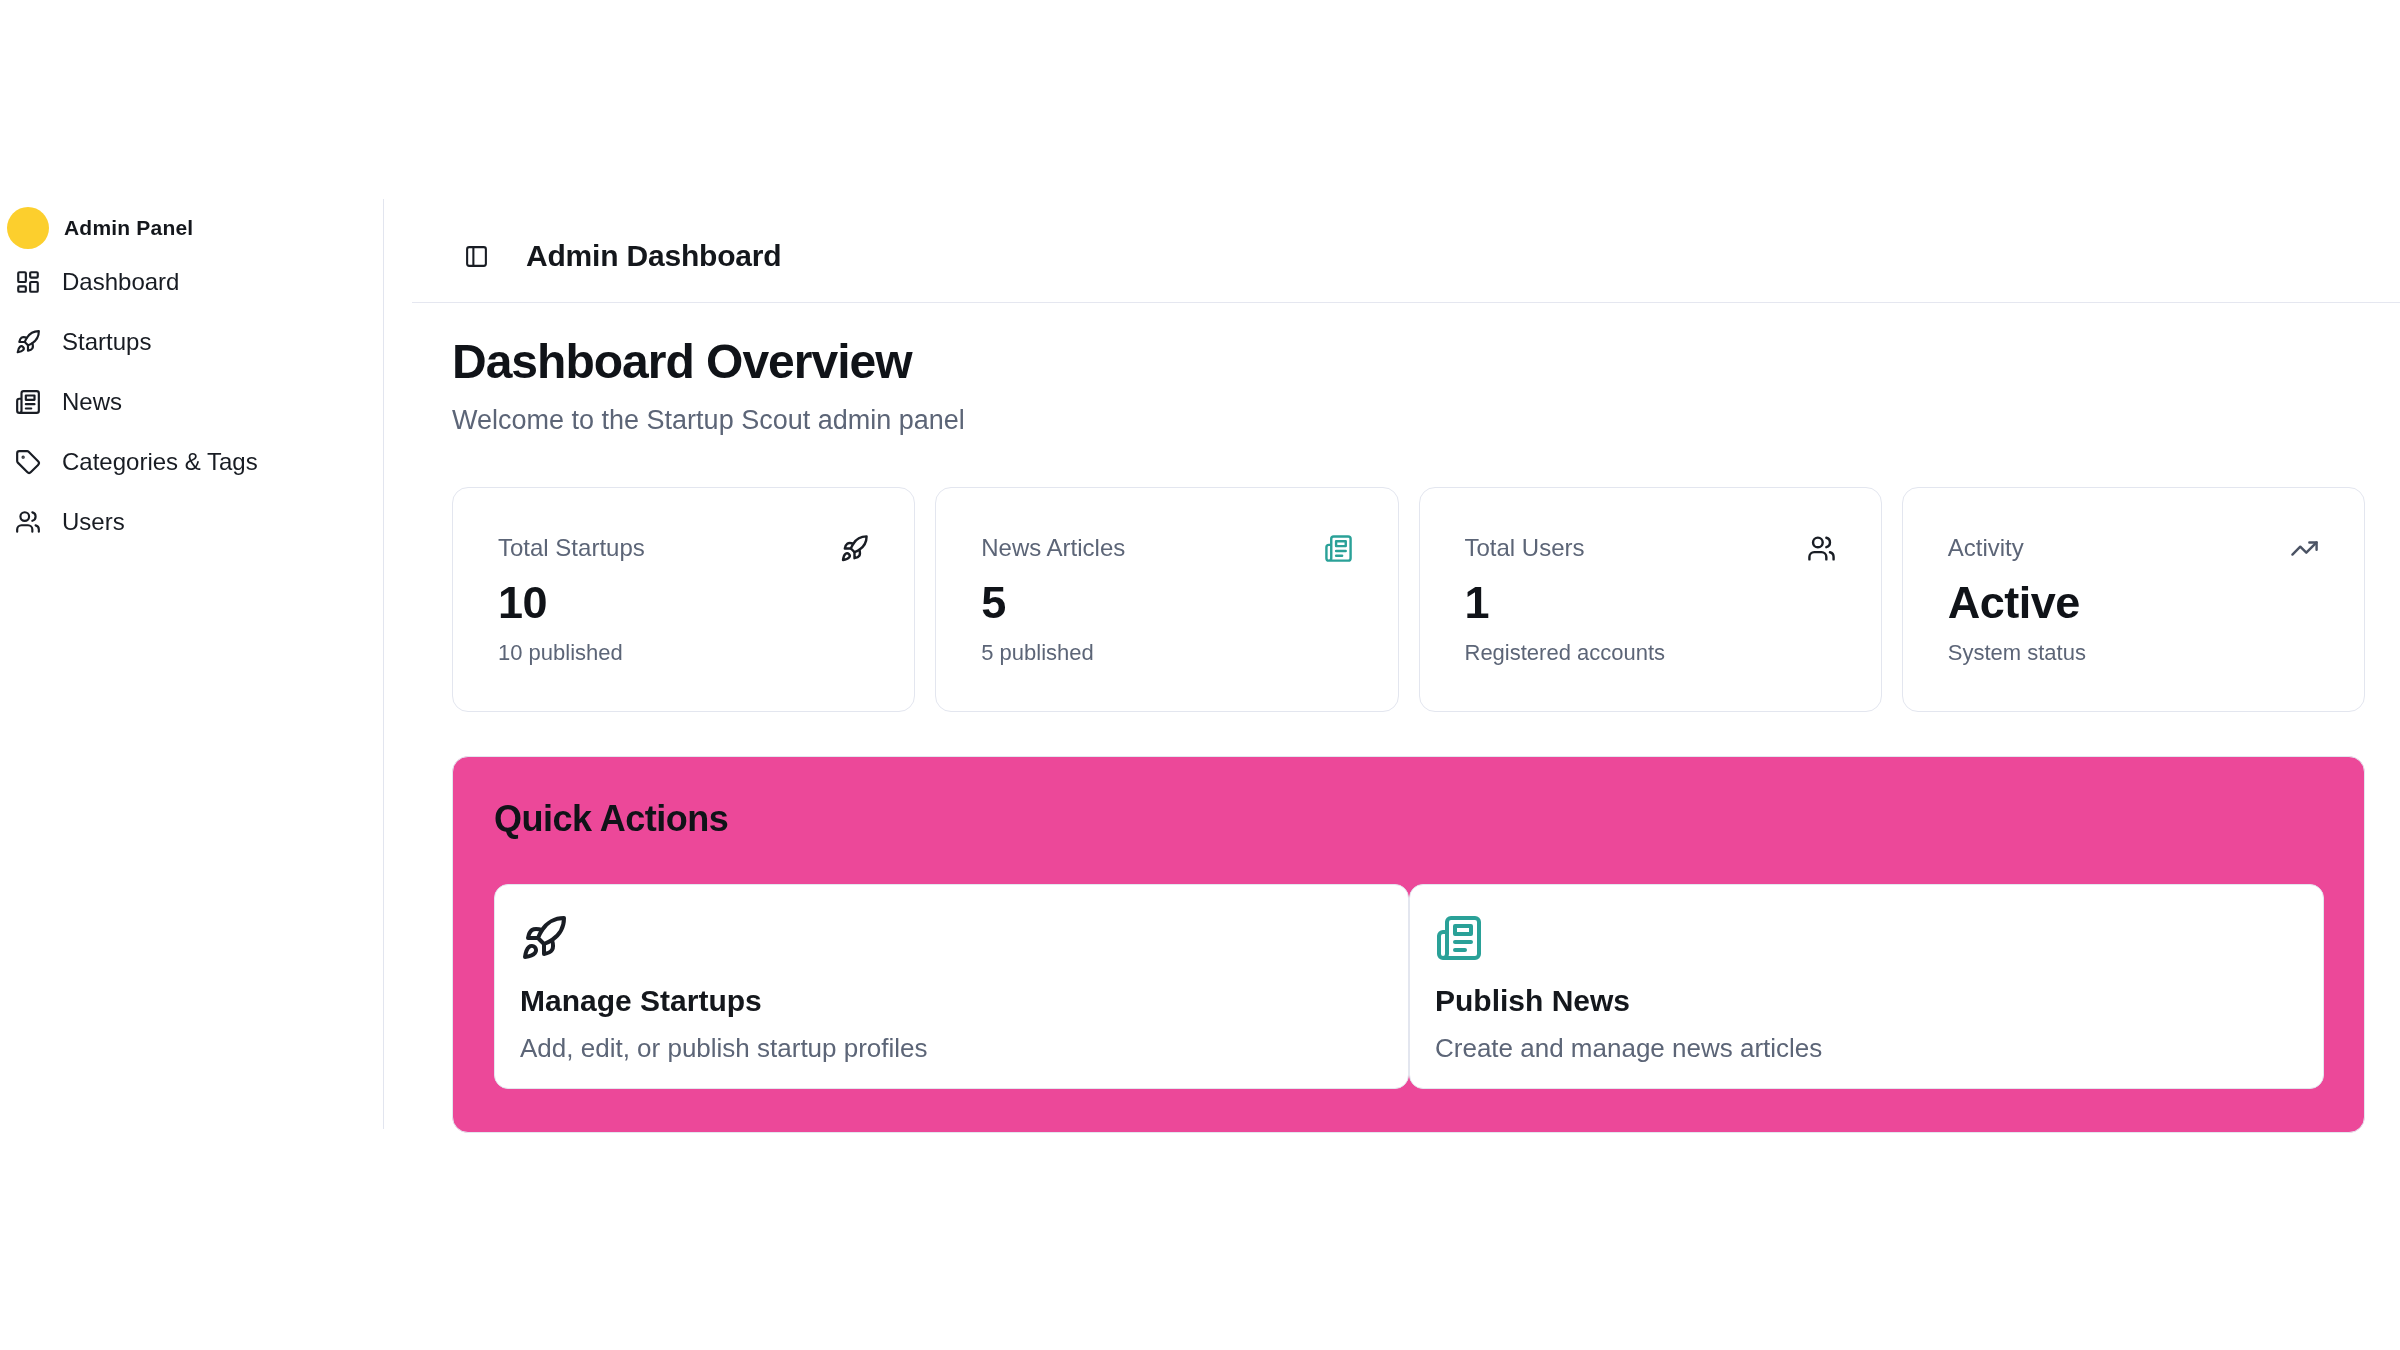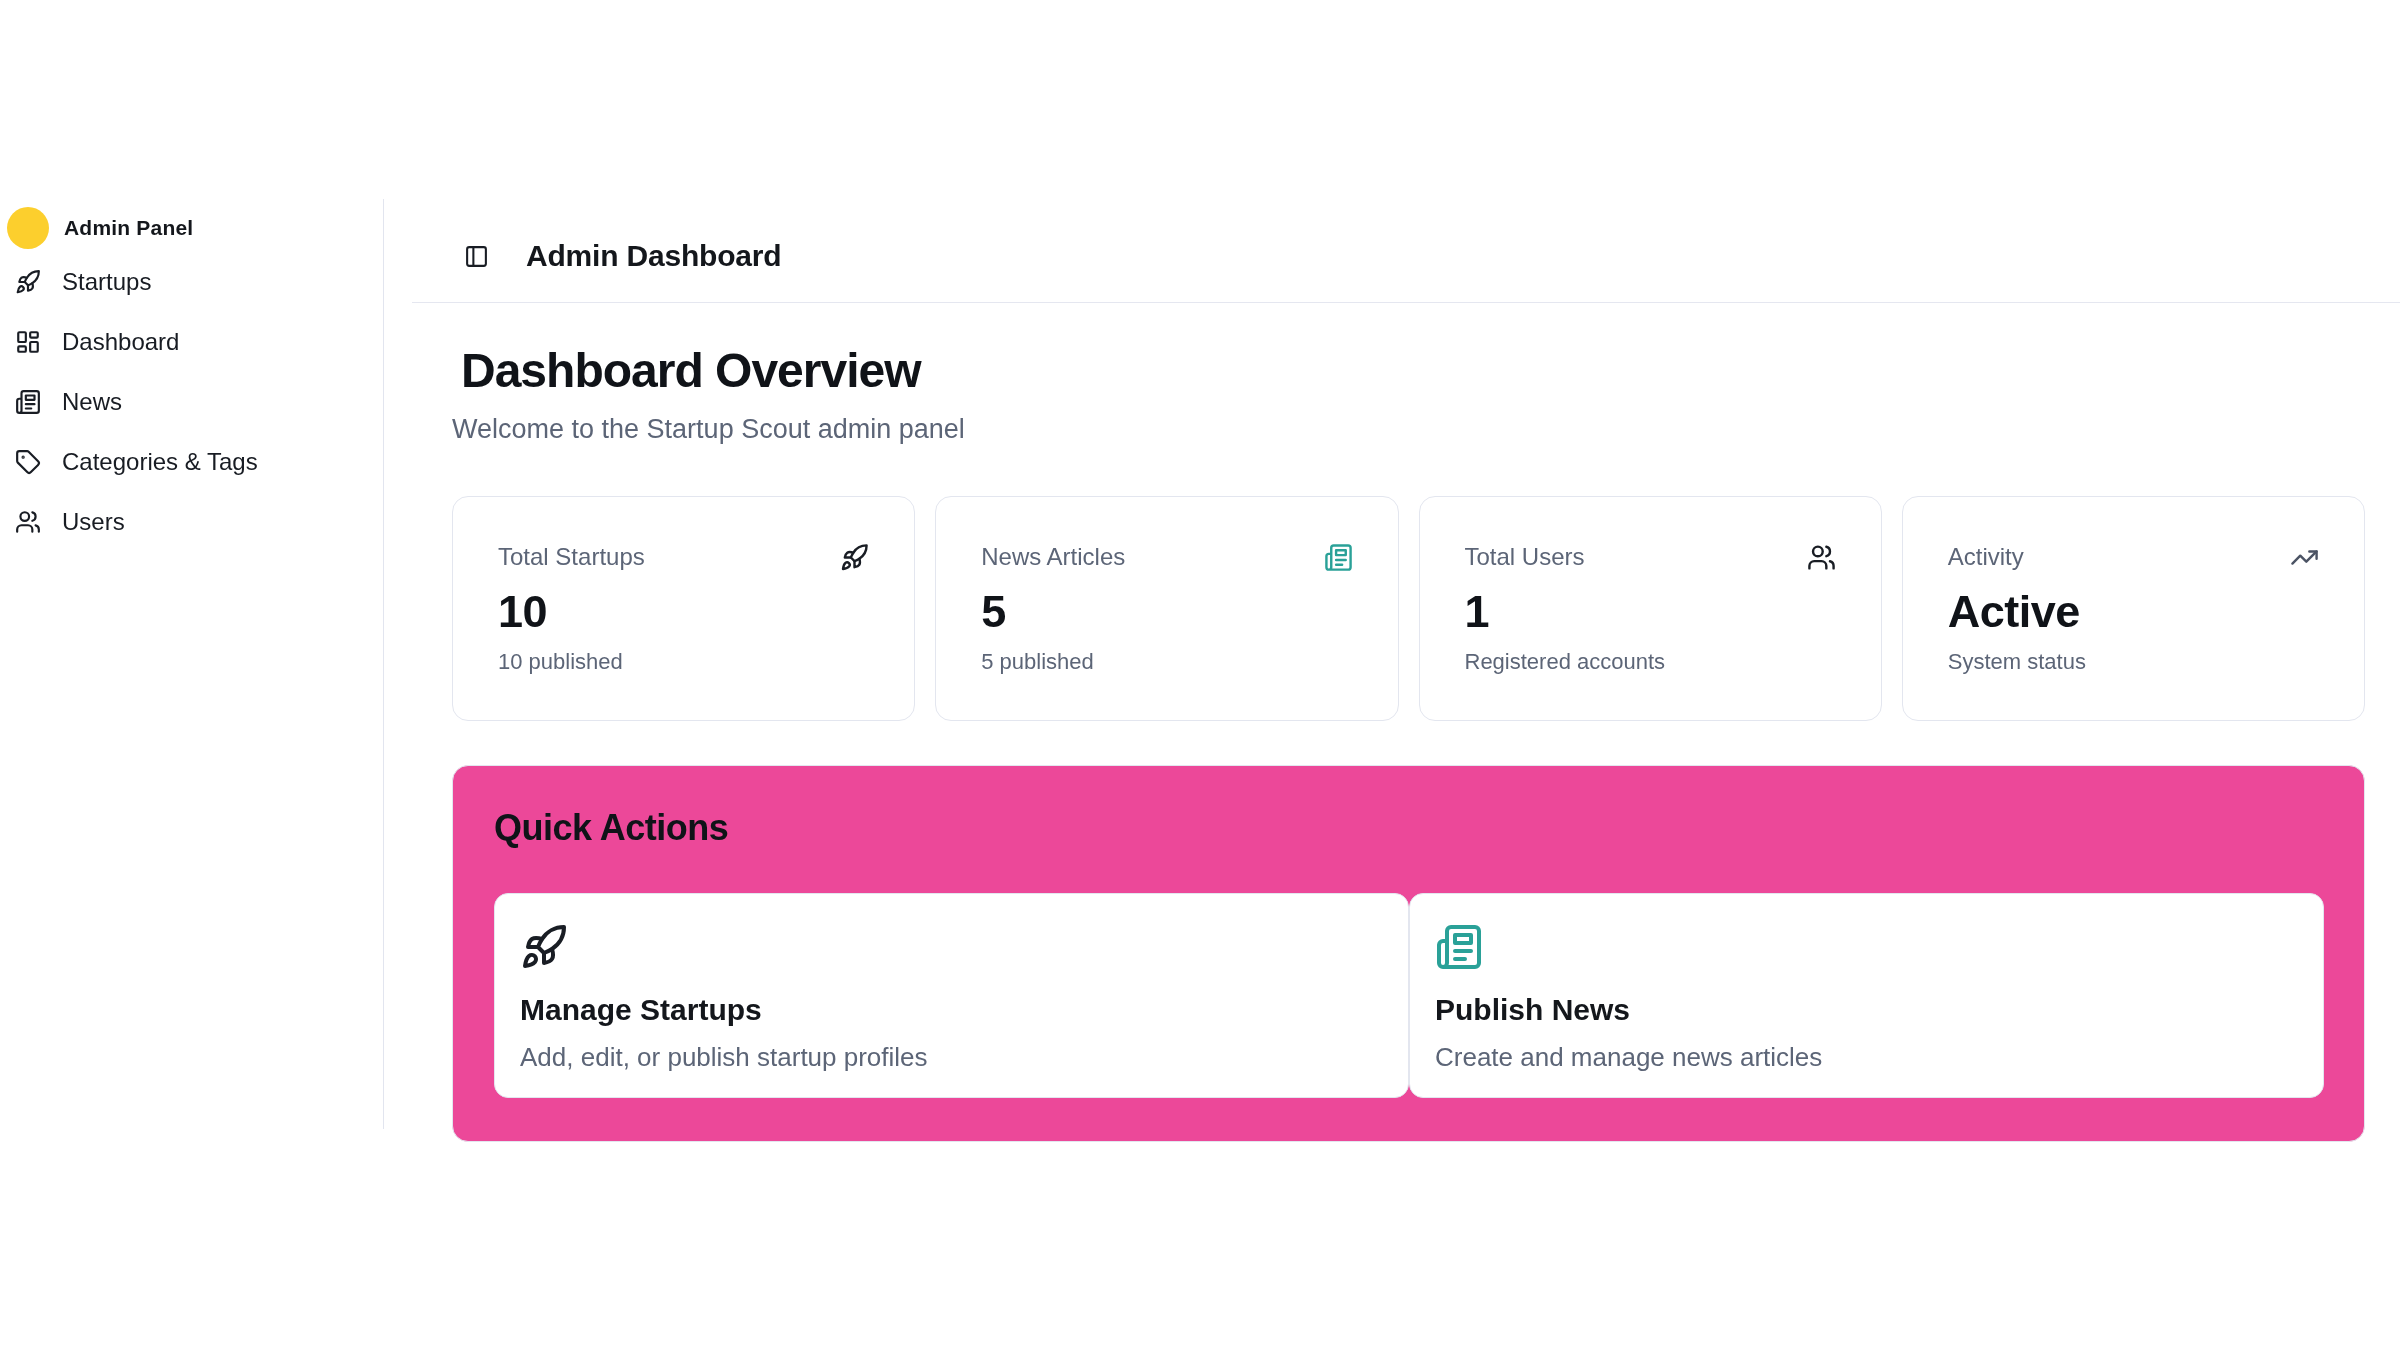--- a/index.html
+++ b/index.html
@@ -39,21 +39,21 @@
     height: 93px; margin-left: 28px;
     border-bottom: 1px solid #e5e7f0;
     display: flex; align-items: center;
     padding-left: 52px; gap: 37px;
   }
   .toggle { background: none; border: none; padding: 0; width: 25px; height: 25px; color: #191d24; cursor: pointer; display: flex; }
   .toggle svg { width: 100%; height: 100%; }
   .topbar-title { font-size: 30px; font-weight: 700; margin: 0; color: #14171c; letter-spacing: -.2px; }
 
   .content { padding: 30px 35px 0 68px; }
-  .overview-title { font-size: 48px; font-weight: 700; margin: 9px; color: #101318; letter-spacing: -1px; line-height: 1.2; }
+  .overview-title { font-size: 48px; font-weight: 700; margin: 0; color: #101318; letter-spacing: -1px; line-height: 1.2; }
   .overview-subtitle { font-size: 27px; color: #5c6577; margin: 12px 0 0; line-height: 1.3; }
 
   
   .stats { display: flex; gap: 20px; margin-top: 49px; }
   .stat-card {
     flex: 1; height: 225px;
     border: 1px solid #e3e6ef; border-radius: 16px;
     padding: 46px 45px 0; background: #fff;
   }
   .stat-top { display: flex; justify-content: space-between; align-items: center; }
@@ -92,42 +92,42 @@
 
   <aside class="sidebar">
     <div class="brand">
       <span class="brand-dot"></span>
       <span class="brand-label">Admin Panel</span>
     </div>
     <nav class="menu">
       <a class="menu-item">
         <span class="mi-icon">
           <svg viewBox="0 0 24 24" fill="none" stroke="currentColor" stroke-width="2" stroke-linecap="round" stroke-linejoin="round">
+              <rect width="7" height="9" x="3" y="3" rx="1"></rect>
+              <rect width="7" height="5" x="14" y="3" rx="1"></rect>
+              <rect width="7" height="9" x="14" y="12" rx="1"></rect>
+              <rect width="7" height="5" x="3" y="16" rx="1"></rect>
+            </svg>
+        </span>
+        <span class="mi-label">Dashboard</span>
+      </a>
+      <a class="menu-item">
+        <span class="mi-icon">
+          <svg viewBox="0 0 24 24" fill="none" stroke="currentColor" stroke-width="2" stroke-linecap="round" stroke-linejoin="round">
               <path d="M4.5 16.5c-1.5 1.26-2 5-2 5s3.74-.5 5-2c.71-.84.7-2.13-.09-2.91a2.18 2.18 0 0 0-2.91-.09z"></path>
               <path d="m12 15-3-3a22 22 0 0 1 2-3.95A12.88 12.88 0 0 1 22 2c0 2.72-.78 7.5-6 11a22.35 22.35 0 0 1-4 2z"></path>
               <path d="M9 12H4s.55-3.03 2-4c1.62-1.08 5 0 5 0"></path>
               <path d="M12 15v5s3.03-.55 4-2c1.08-1.62 0-5 0-5"></path>
             </svg>
         </span>
         <span class="mi-label">Startups</span>
       </a>
       <a class="menu-item">
         <span class="mi-icon">
           <svg viewBox="0 0 24 24" fill="none" stroke="currentColor" stroke-width="2" stroke-linecap="round" stroke-linejoin="round">
-              <rect width="7" height="9" x="3" y="3" rx="1"></rect>
-              <rect width="7" height="5" x="14" y="3" rx="1"></rect>
-              <rect width="7" height="9" x="14" y="12" rx="1"></rect>
-              <rect width="7" height="5" x="3" y="16" rx="1"></rect>
-            </svg>
-        </span>
-        <span class="mi-label">Dashboard</span>
-      </a>
-      <a class="menu-item">
-        <span class="mi-icon">
-          <svg viewBox="0 0 24 24" fill="none" stroke="currentColor" stroke-width="2" stroke-linecap="round" stroke-linejoin="round">
               <path d="M4 22h16a2 2 0 0 0 2-2V4a2 2 0 0 0-2-2H8a2 2 0 0 0-2 2v16a2 2 0 0 1-2 2Zm0 0a2 2 0 0 1-2-2v-9c0-1.1.9-2 2-2h2"></path>
               <path d="M18 14h-8"></path>
               <path d="M15 18h-5"></path>
               <path d="M10 6h8v4h-8V6Z"></path>
             </svg>
         </span>
         <span class="mi-label">News</span>
       </a>
       <a class="menu-item">
         <span class="mi-icon">

